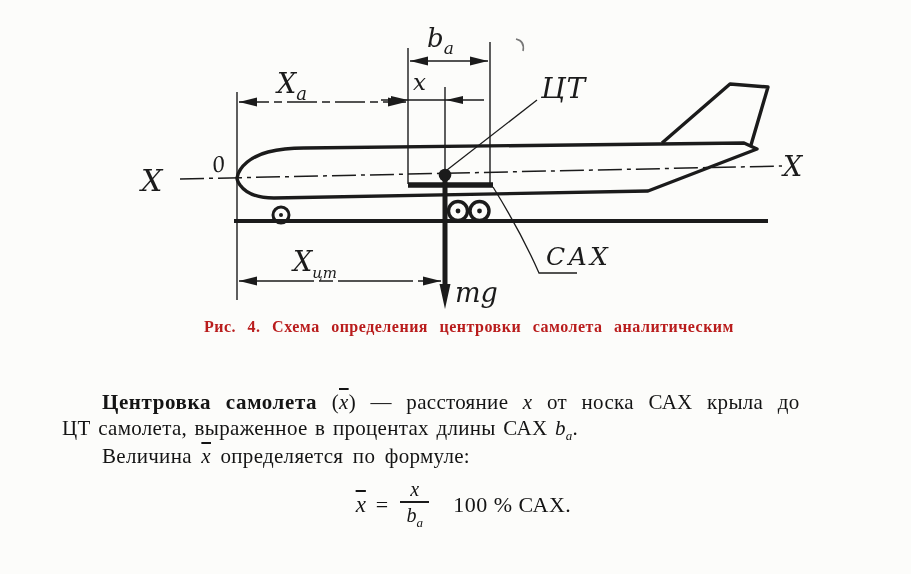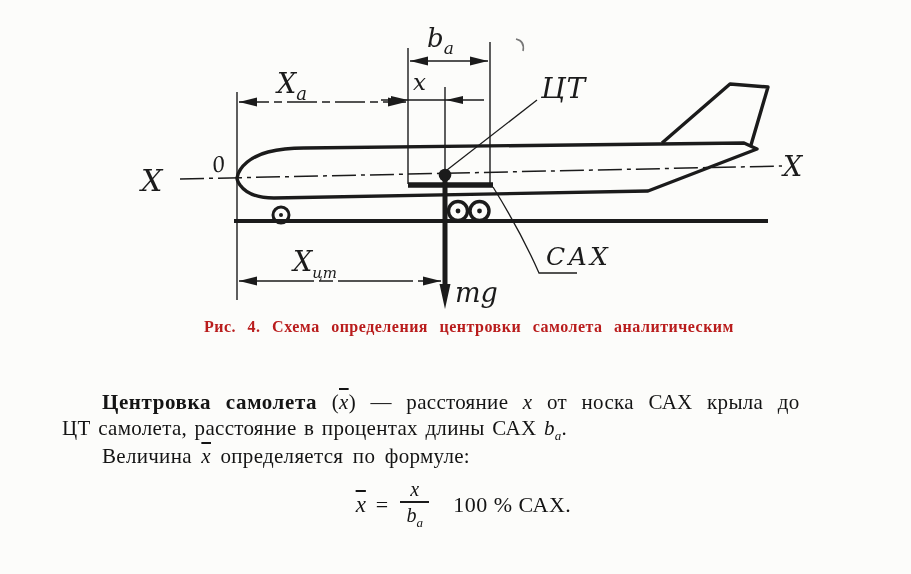--- a/index.html
+++ b/index.html
@@ -134,21 +134,21 @@
   </svg>
 
   
   <div class="caption">
     <div>Рис. 4. Схема определения центровки самолета аналитическим</div>
   </div>
 
   
   <div class="bodyline l1"><span class="b">Центровка самолета</span><span> (</span><span class="it ov">x</span><span>) — расстояние </span><span class="it">x</span><span> от носка САХ крыла до</span></div>
 
-  <div class="bodyline l2"><span>ЦТ самолета, расстояние в процентах длины САХ </span><span class="it"><span>b</span><sub class="sm">a</sub></span><span>.</span></div>
+  <div class="bodyline l2"><span>ЦТ самолета, выраженное в процентах длины САХ </span><span class="it"><span>b</span><sub class="sm">a</sub></span><span>.</span></div>
 
   <div class="bodyline l3"><span>Величина </span><span class="it ov">x</span><span> определяется по формуле:</span></div>
 
   
   <div class="formula">
     <span class="f-xbar it ov">x</span>
     <span class="f-eq">=</span>
     <span class="frac">
       <span class="num it">x</span>
       <span class="den"><span class="it">b</span><sub class="sm it">a</sub></span>

